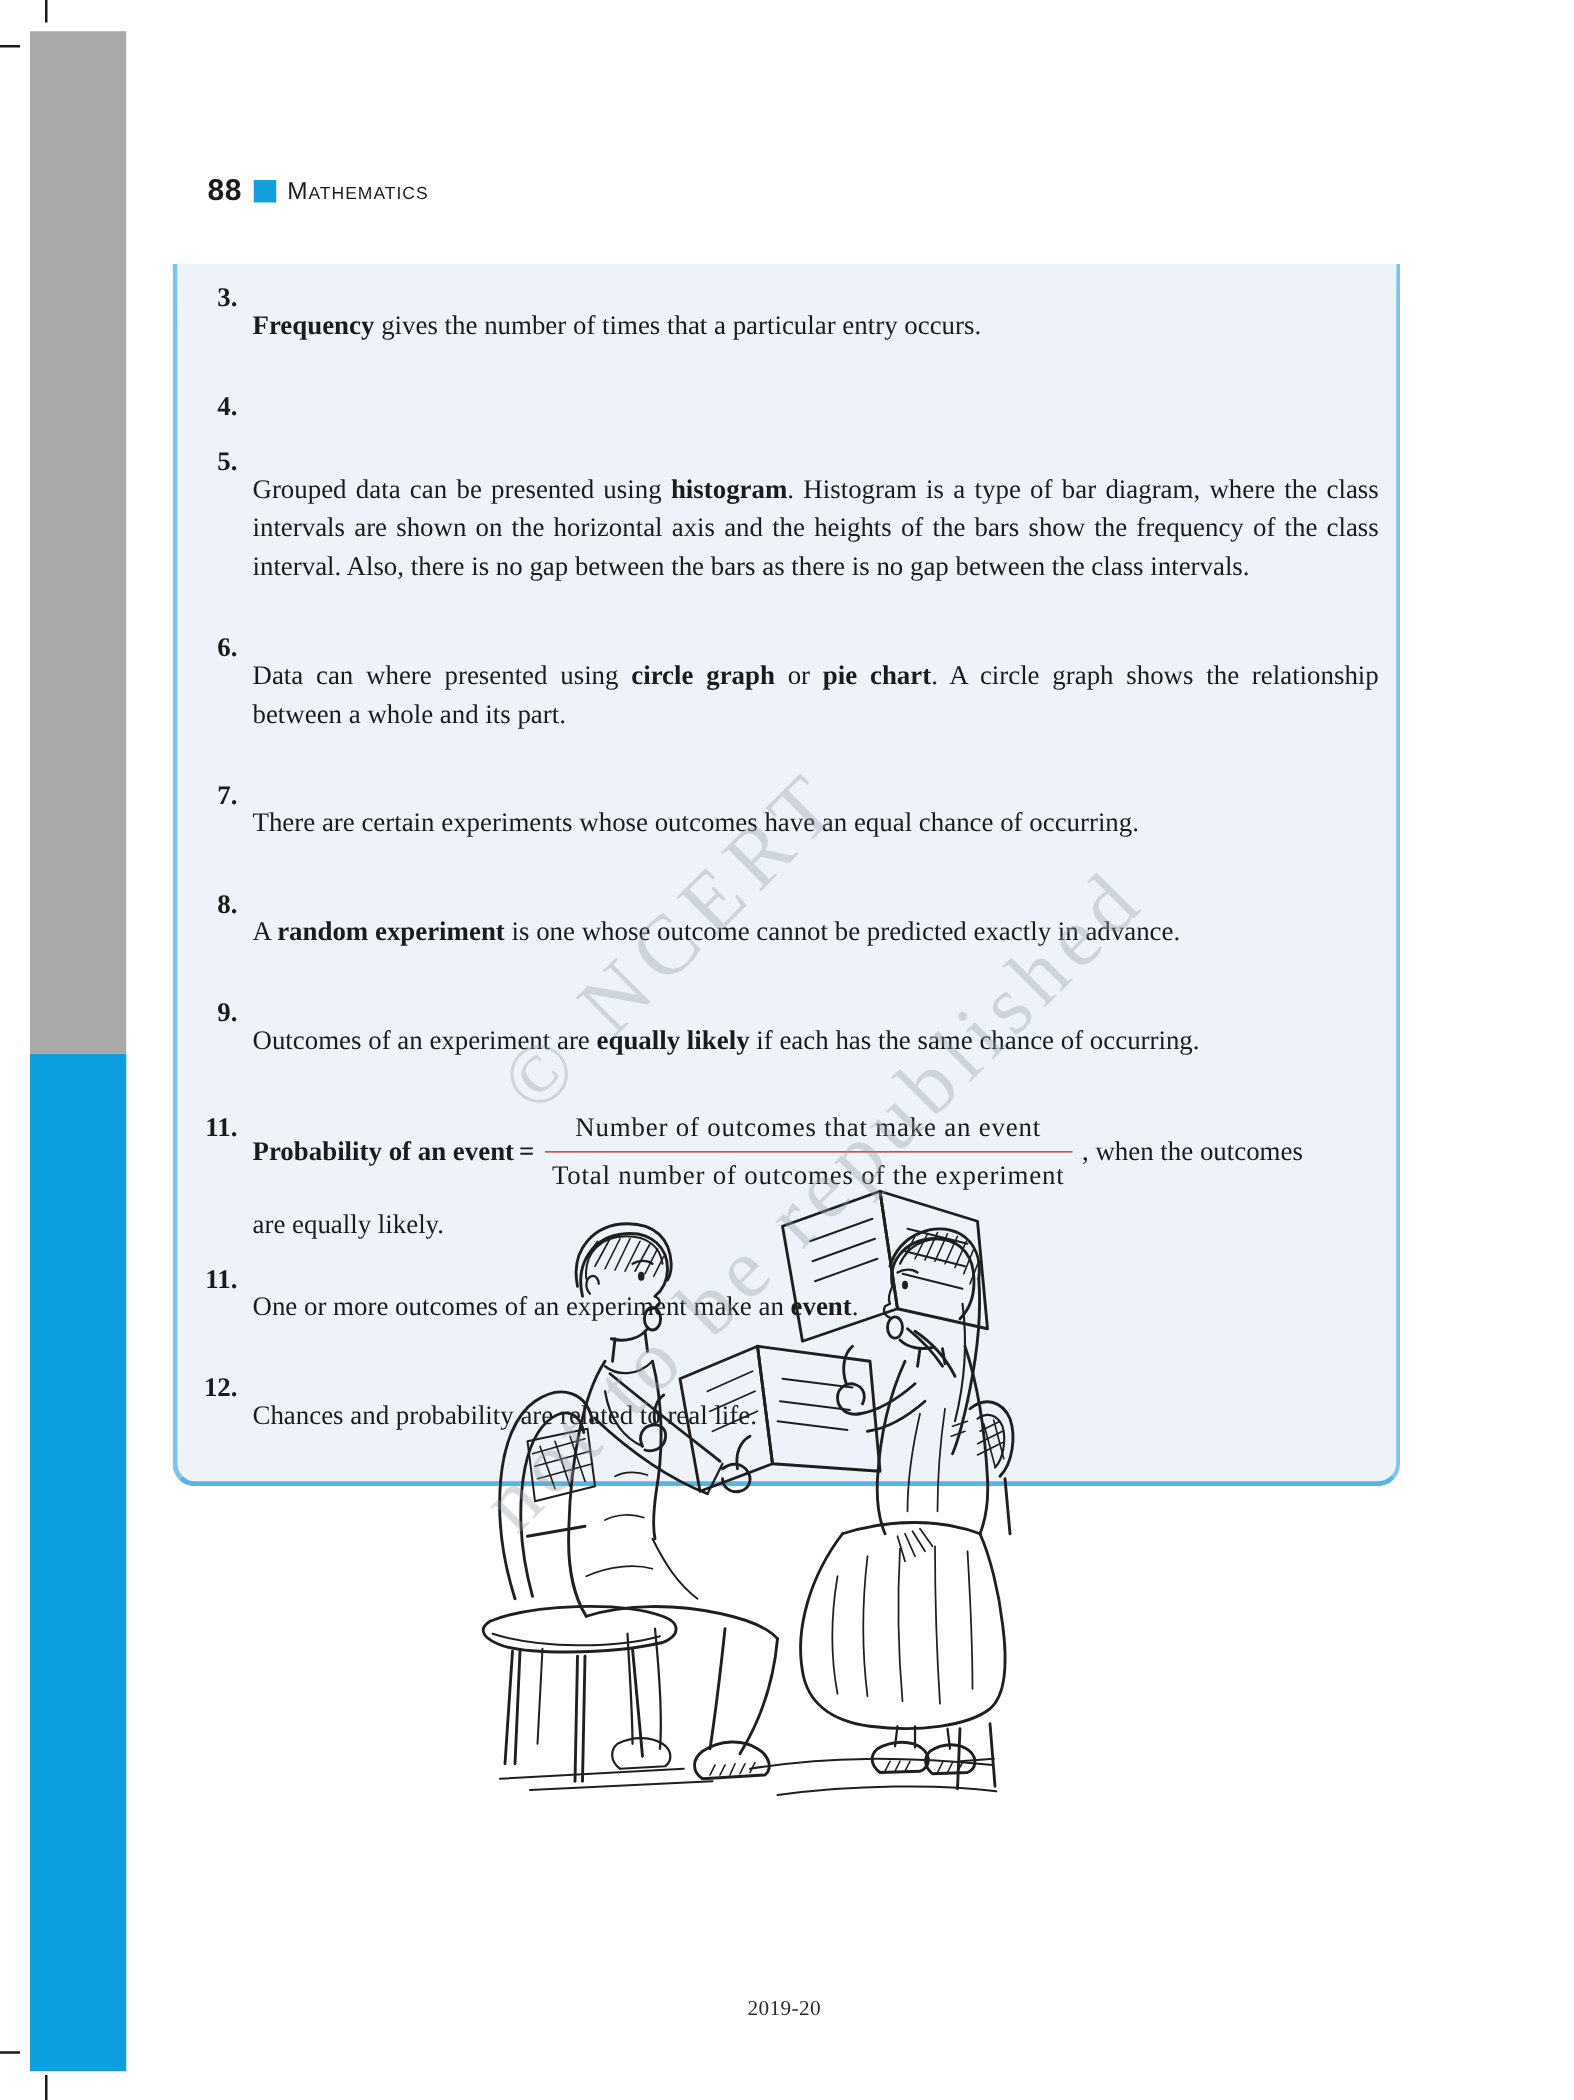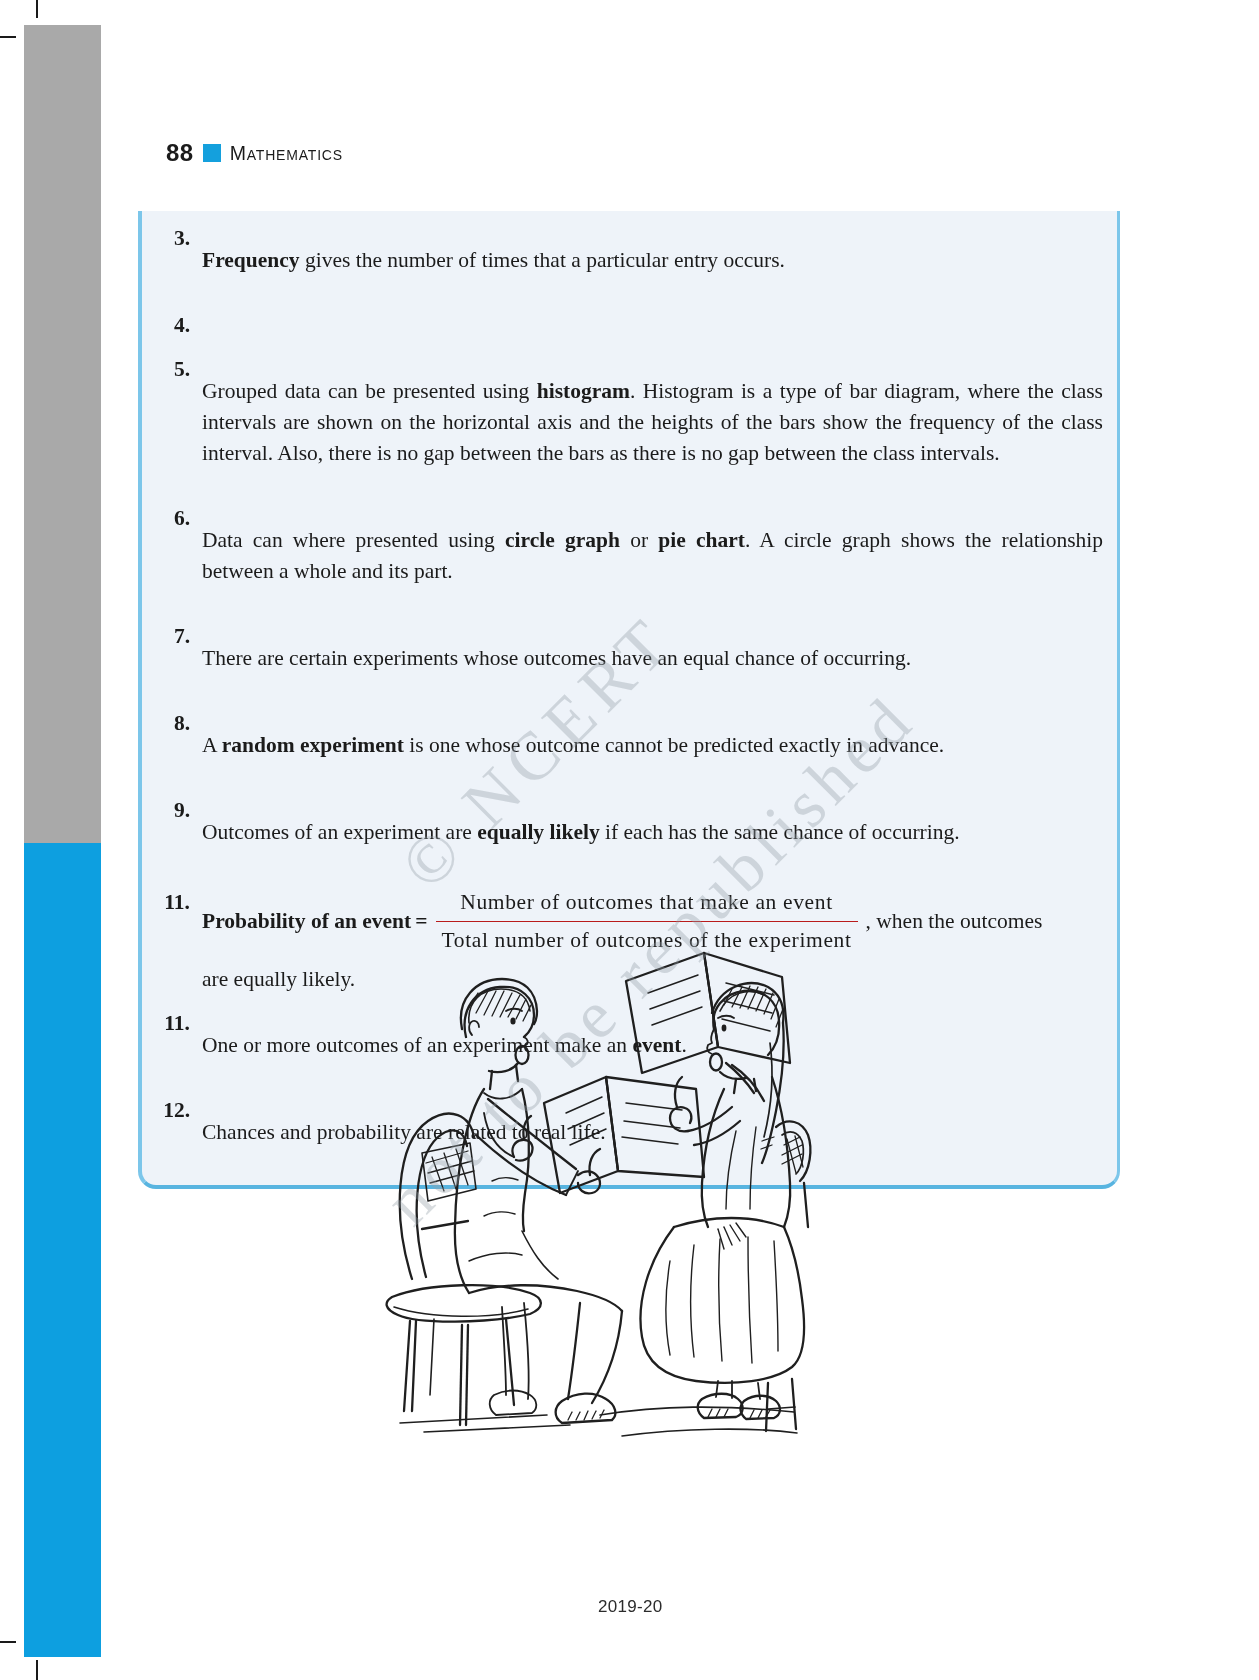--- a/index.html
+++ b/index.html
@@ -48,21 +48,21 @@
   .wm1{left:538px;top:752px;font-size:68px;letter-spacing:.14em;
        transform:translate(-50%,-50%) rotate(-45deg);}
   .wm2{left:650px;top:960px;font-size:68px;letter-spacing:.10em;
        transform:translate(-50%,-50%) rotate(-45deg);}
 
   
   .illustration{position:absolute;left:372px;top:931px;width:445px;height:514px;margin:0;}
   .illustration svg{display:block;}
 
   
-  .page-footer{position:absolute;left:598px;top:1597px;font-family:Liberation Sans, sans-serif;
+  .page-footer{position:absolute;left:598px;top:1597px;font-family:Liberation Serif, serif;
                font-size:17px;color:#2b2b2b;letter-spacing:.3px;}
 </style>
 </head>
 <body>
 
 <div class="page">
 
   <div class="crop crop-tv"></div>
   <div class="crop crop-th"></div>
   <div class="crop crop-bh"></div>

